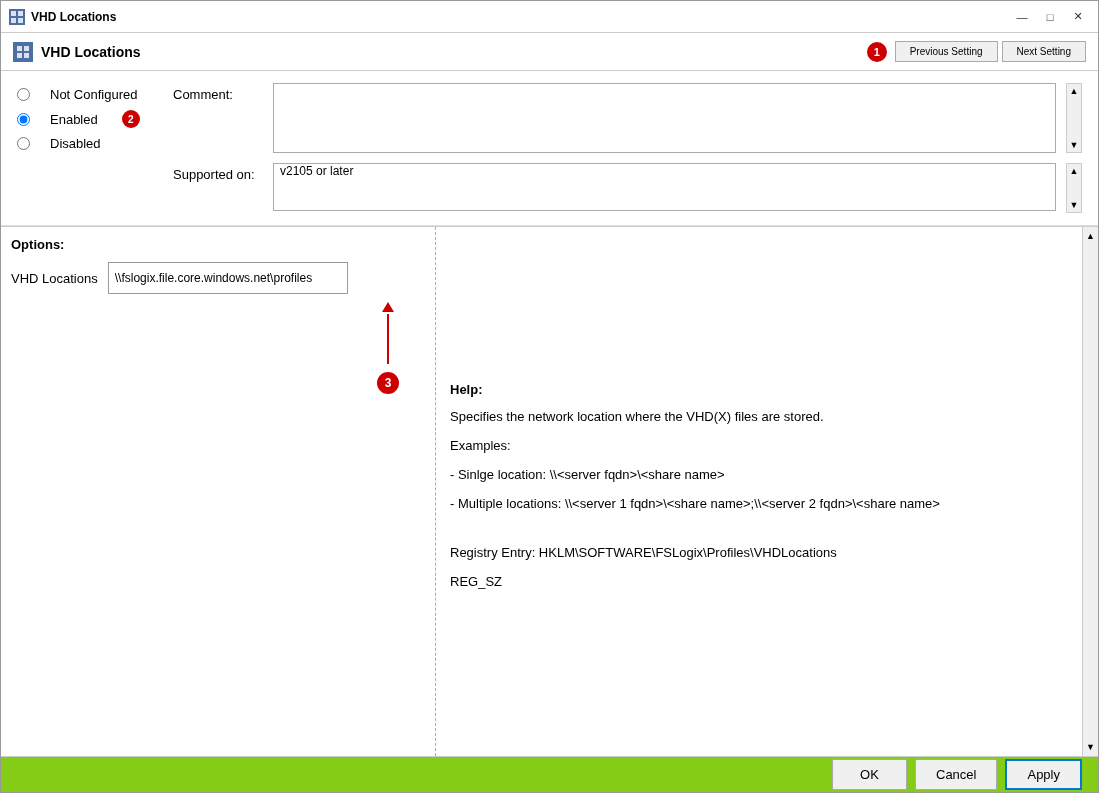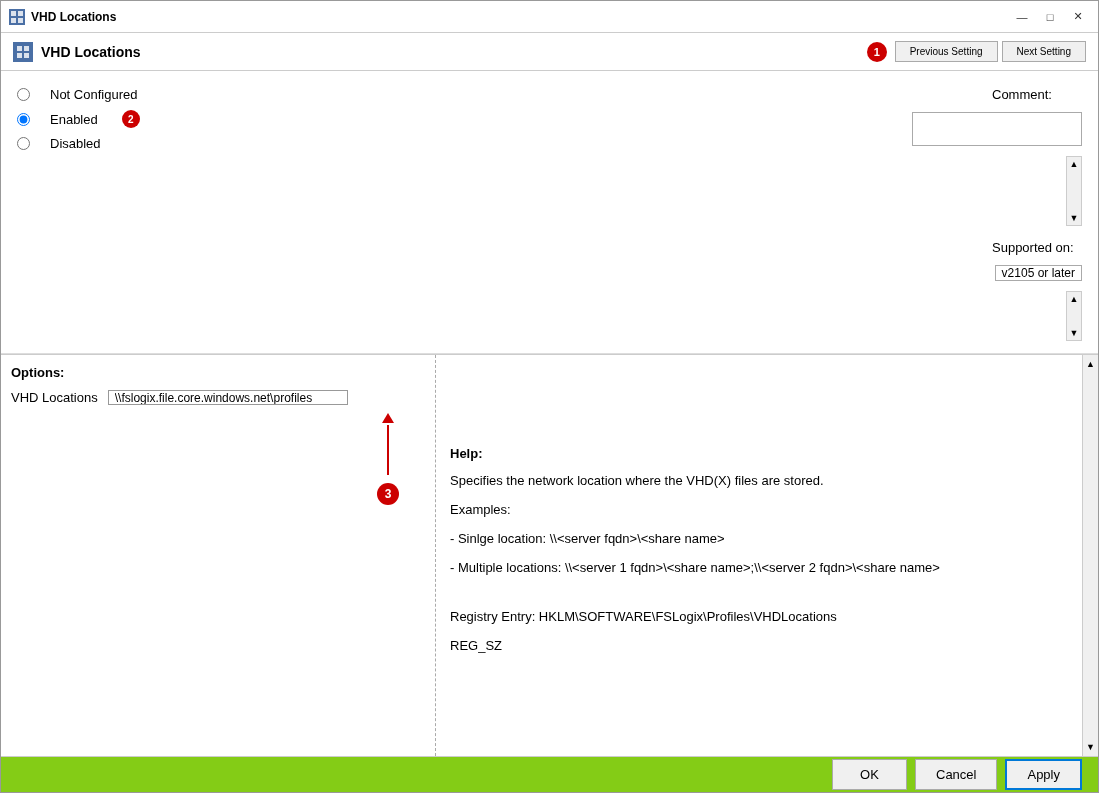--- a/index.html
+++ b/index.html
@@ -155,23 +155,22 @@
     }
 
     .form-fields {
       flex: 1;
       display: flex;
       flex-direction: column;
       gap: 10px;
     }
     .form-row {
       display: flex;
-      align-items: flex-end;
+      align-items: flex-start;
       gap: 10px;
-      flex-direction: column;
     }
     .form-label {
       font-size: 13px;
       color: #000;
       min-width: 90px;
       padding-top: 4px;
     }
     .form-textarea {
       flex: 1;
       height: 70px;
@@ -218,21 +217,21 @@
     }
     .options-label {
       font-size: 13px;
       white-space: nowrap;
     }
     .options-input {
       border: 1px solid #999;
       padding: 3px 6px;
       font-size: 12px;
       width: 240px;
-      height: 15px;
+      height: 32px;
     }
     .arrow-line {
       width: 2px;
       height: 50px;
       background: #c00;
     }
     .arrow-head {
       width: 0;
       height: 0;
       border-left: 6px solid transparent;

